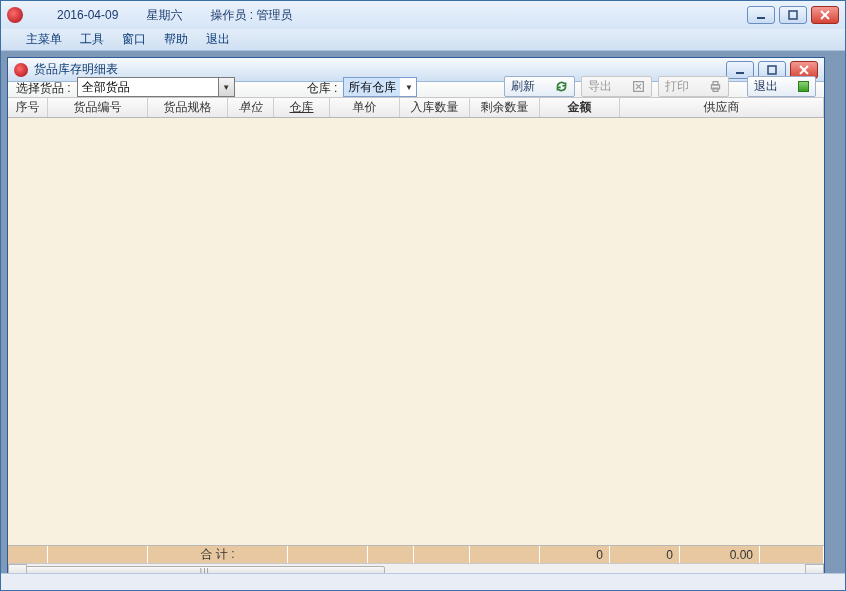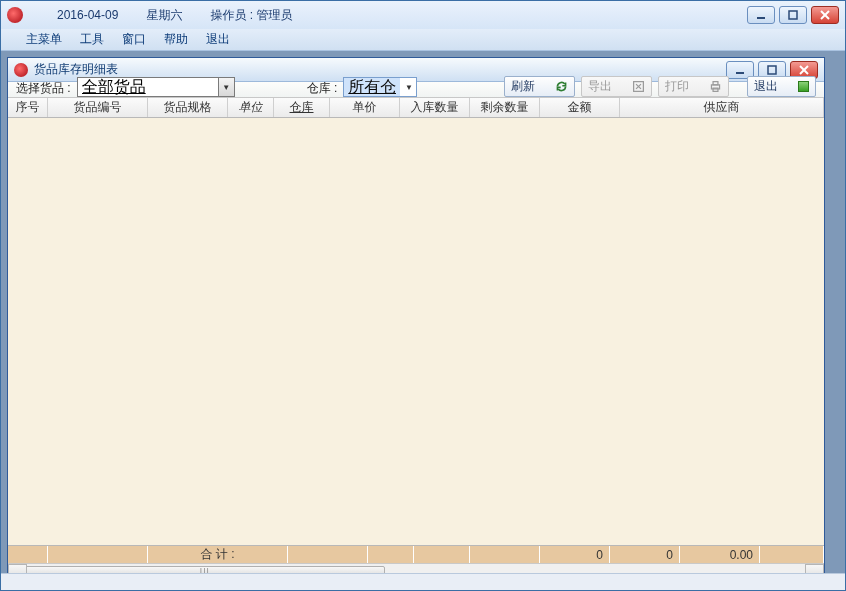--- a/index.html
+++ b/index.html
@@ -97,21 +97,21 @@
     padding: 0 8px;
     gap: 6px;
   }
   .toolbar .lbl { color:#222; }
   .combo {
     display:flex; align-items:center;
     border:1px solid #7a7a7a; background:#fff;
     height:20px;
   }
   .combo input {
-    border:none; outline:none; font-size:16px; padding:0 4px; height:18px;text-decoration:underline;
+    border:none; outline:none; font-size:12px; padding:0 4px; height:18px;
   }
   .combo .arrow {
     width:16px; height:18px; background:linear-gradient(#f4f4f4,#d8d8d8);
     border-left:1px solid #7a7a7a;
     display:flex; align-items:center; justify-content:center;
     font-size:8px; color:#333;
   }
   #product-combo input { width: 140px; }
   #warehouse-combo { border:1px solid #7a9fce; }
   #warehouse-combo input { width: 56px; background:#cfe3fb; color:#0a0a0a; }
@@ -139,21 +139,21 @@
     color:#333;
   }
   .grid-header .col {
     border-right:1px solid #cfcfcf;
     display:flex; align-items:center; justify-content:center;
     overflow:hidden; white-space:nowrap;
   }
   .col.seq{width:40px;} .col.code{width:100px;} .col.name{width:140px;}
   .col.spec{width:80px;} .col.unit{width:46px;font-style:italic;} .col.wh{width:56px;text-decoration:underline;}
   .col.price{width:70px;} .col.inqty{width:70px;} .col.remain{width:70px;}
-  .col.amount{width:80px;} .col.supplier{flex:1;}
+  .col.amount{width:80px;font-weight:bold;} .col.supplier{flex:1;}
 
   .grid-body {
     flex:1;
     background:#f8f1e0;
     overflow:hidden;
   }
 
   
   .totals-row {
     height:18px;

